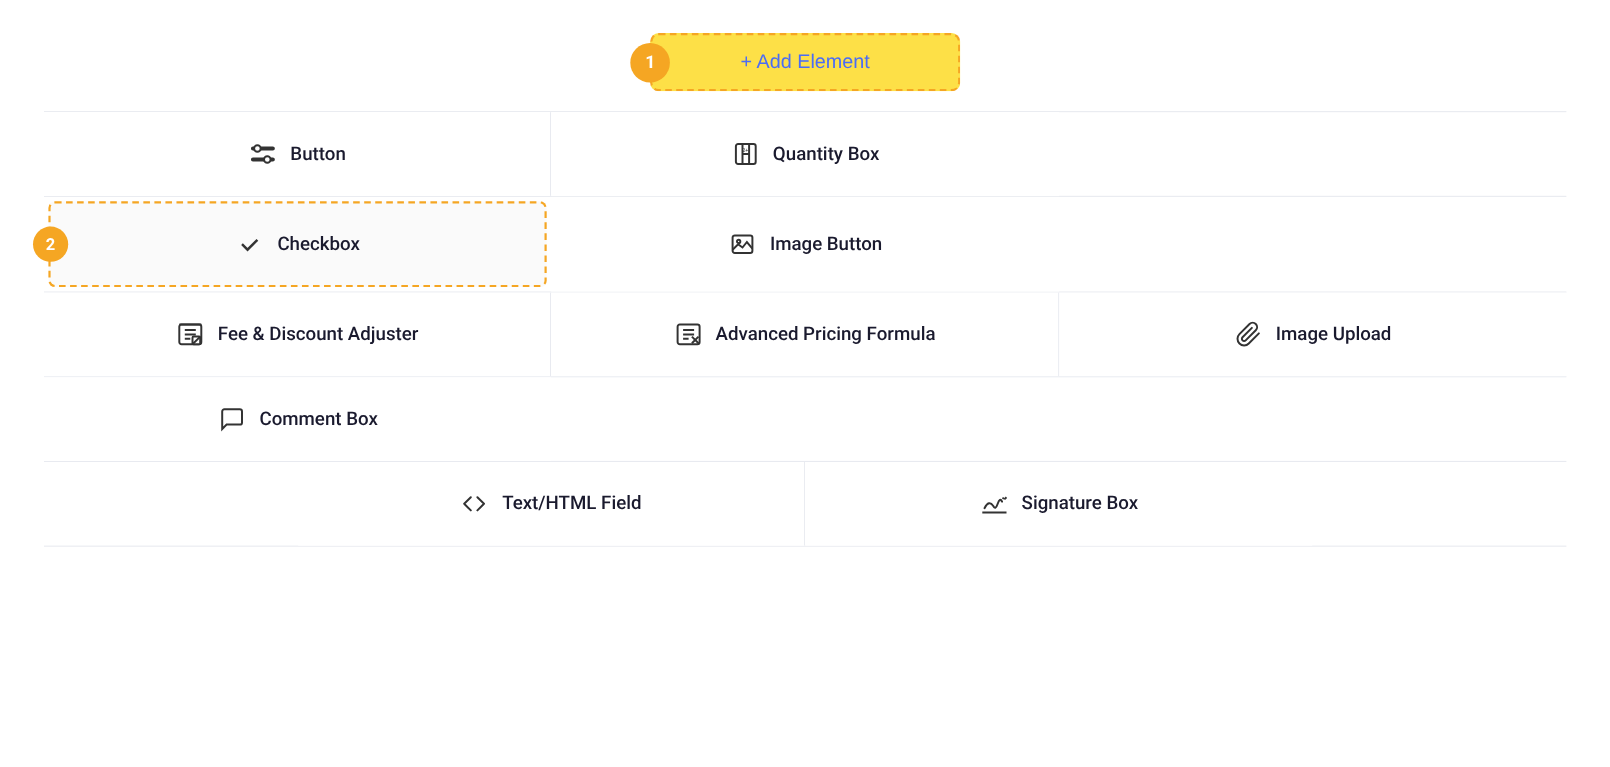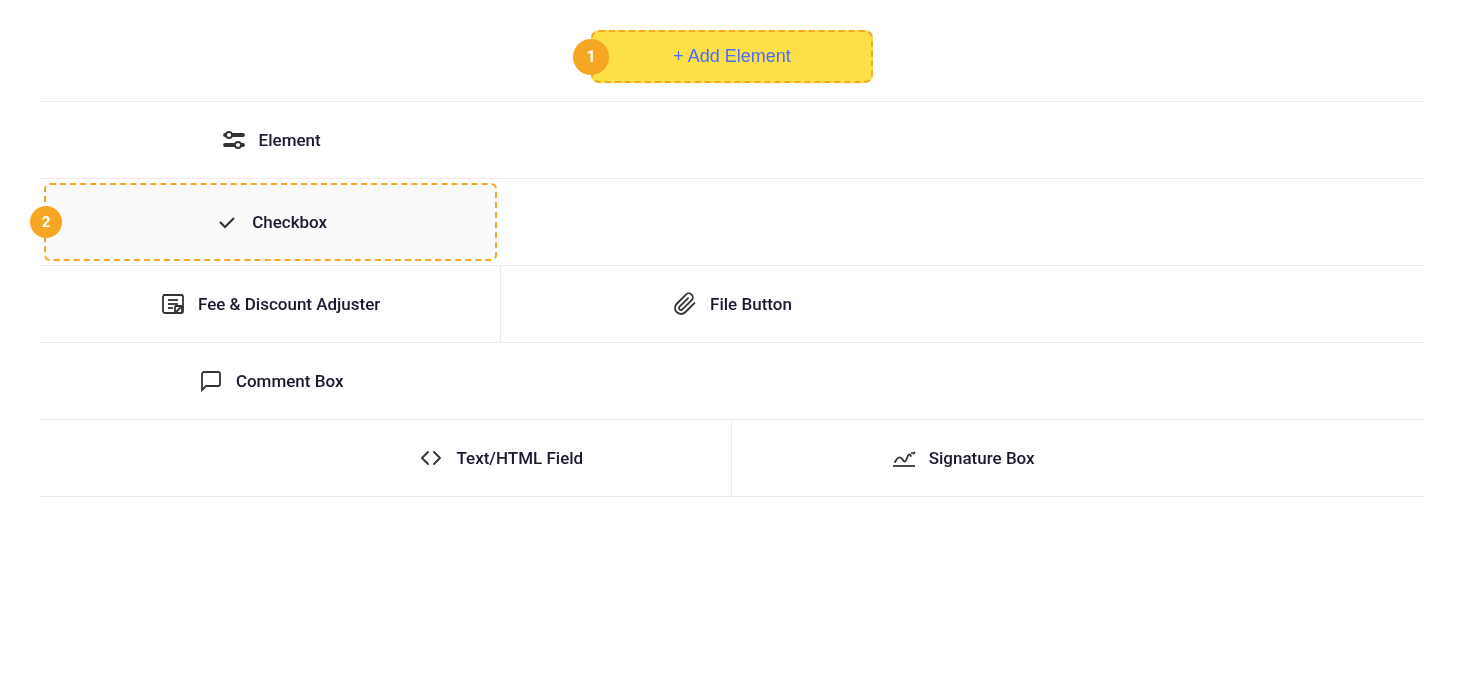--- a/index.html
+++ b/index.html
@@ -159,33 +159,55 @@
   <div class="grid-row">
     <div class="grid-cell">
       <span class="cell-icon">
         <svg width="24" height="24" viewBox="0 0 24 24" fill="none" stroke="#333" stroke-width="1.8">
           <rect x="2" y="6" width="20" height="2" rx="1"></rect>
           <rect x="2" y="16" width="20" height="2" rx="1"></rect>
           <circle cx="7" cy="7" r="3" fill="white" stroke="#333" stroke-width="1.8"></circle>
           <circle cx="16" cy="17" r="3" fill="white" stroke="#333" stroke-width="1.8"></circle>
         </svg>
       </span>
-      <span class="cell-label">Element</span>
+      <span class="cell-label">Button</span>
+    </div>
+    <div class="grid-cell">
+      <span class="cell-icon">
+        <svg width="24" height="24" viewBox="0 0 24 24" fill="none" stroke="#333" stroke-width="1.8">
+          <rect x="3" y="3" width="18" height="18" rx="2"></rect>
+          <line x1="9" y1="3" x2="9" y2="21"></line>
+          <line x1="15" y1="3" x2="15" y2="21"></line>
+          <line x1="9" y1="12" x2="15" y2="12"></line>
+          <text x="11.5" y="10" font-size="5" fill="#333" stroke="none" text-anchor="middle">2+</text>
+        </svg>
+      </span>
+      <span class="cell-label">Quantity Box</span>
     </div>
   </div>
 
   <div class="grid-row">
     <div class="grid-cell highlighted" style="position:relative;">
       <div class="cell-badge">2</div>
       <span class="cell-icon">
         <svg width="22" height="22" viewBox="0 0 22 22" fill="none" stroke="#333" stroke-width="1.8">
           <polyline points="4,11 9,16 18,7" stroke-width="2.2"></polyline>
         </svg>
       </span>
       <span class="cell-label">Checkbox</span>
+    </div>
+    <div class="grid-cell">
+      <span class="cell-icon">
+        <svg width="24" height="24" viewBox="0 0 24 24" fill="none" stroke="#333" stroke-width="1.8">
+          <rect x="3" y="4" width="18" height="16" rx="2"></rect>
+          <circle cx="8.5" cy="9.5" r="1.5"></circle>
+          <polyline points="3,17 8,12 12,15 16,10 21,16"></polyline>
+        </svg>
+      </span>
+      <span class="cell-label">Image Button</span>
     </div>
   </div>
 
   <div class="grid-row">
     <div class="grid-cell">
       <span class="cell-icon">
         <svg width="24" height="24" viewBox="0 0 24 24" fill="none" stroke="#333" stroke-width="1.8">
           <rect x="2" y="3" width="20" height="18" rx="2"></rect>
           <line x1="7" y1="8" x2="17" y2="8"></line>
           <line x1="7" y1="12" x2="17" y2="12"></line>
@@ -193,24 +215,37 @@
           <line x1="2" y1="3" x2="22" y2="3"></line>
           <rect x="14" y="14" width="7" height="7" rx="1" fill="white" stroke="#333"></rect>
           <line x1="14" y1="21" x2="21" y2="14"></line>
         </svg>
       </span>
       <span class="cell-label">Fee &amp; Discount Adjuster</span>
     </div>
     <div class="grid-cell">
       <span class="cell-icon">
         <svg width="24" height="24" viewBox="0 0 24 24" fill="none" stroke="#333" stroke-width="1.8">
+          <rect x="2" y="3" width="20" height="18" rx="2"></rect>
+          <line x1="7" y1="8" x2="17" y2="8"></line>
+          <line x1="7" y1="12" x2="17" y2="12"></line>
+          <line x1="7" y1="16" x2="12" y2="16"></line>
+          <line x1="15" y1="14" x2="21" y2="20"></line>
+          <line x1="21" y1="14" x2="15" y2="20"></line>
+        </svg>
+      </span>
+      <span class="cell-label">Advanced Pricing Formula</span>
+    </div>
+    <div class="grid-cell">
+      <span class="cell-icon">
+        <svg width="24" height="24" viewBox="0 0 24 24" fill="none" stroke="#333" stroke-width="1.8">
           <path d="M21.44 11.05l-9.19 9.19a6 6 0 01-8.49-8.49l9.19-9.19a4 4 0 015.66 5.66L9.41 17.41a2 2 0 01-2.83-2.83l8.49-8.48" stroke-linecap="round" stroke-linejoin="round"></path>
         </svg>
       </span>
-      <span class="cell-label">File Button</span>
+      <span class="cell-label">Image Upload</span>
     </div>
   </div>
 
   <div class="grid-row">
     <div class="grid-cell">
       <span class="cell-icon">
         <svg width="24" height="24" viewBox="0 0 24 24" fill="none" stroke="#333" stroke-width="1.8">
           <path d="M21 15a2 2 0 01-2 2H7l-4 4V5a2 2 0 012-2h14a2 2 0 012 2z"></path>
         </svg>
       </span>

